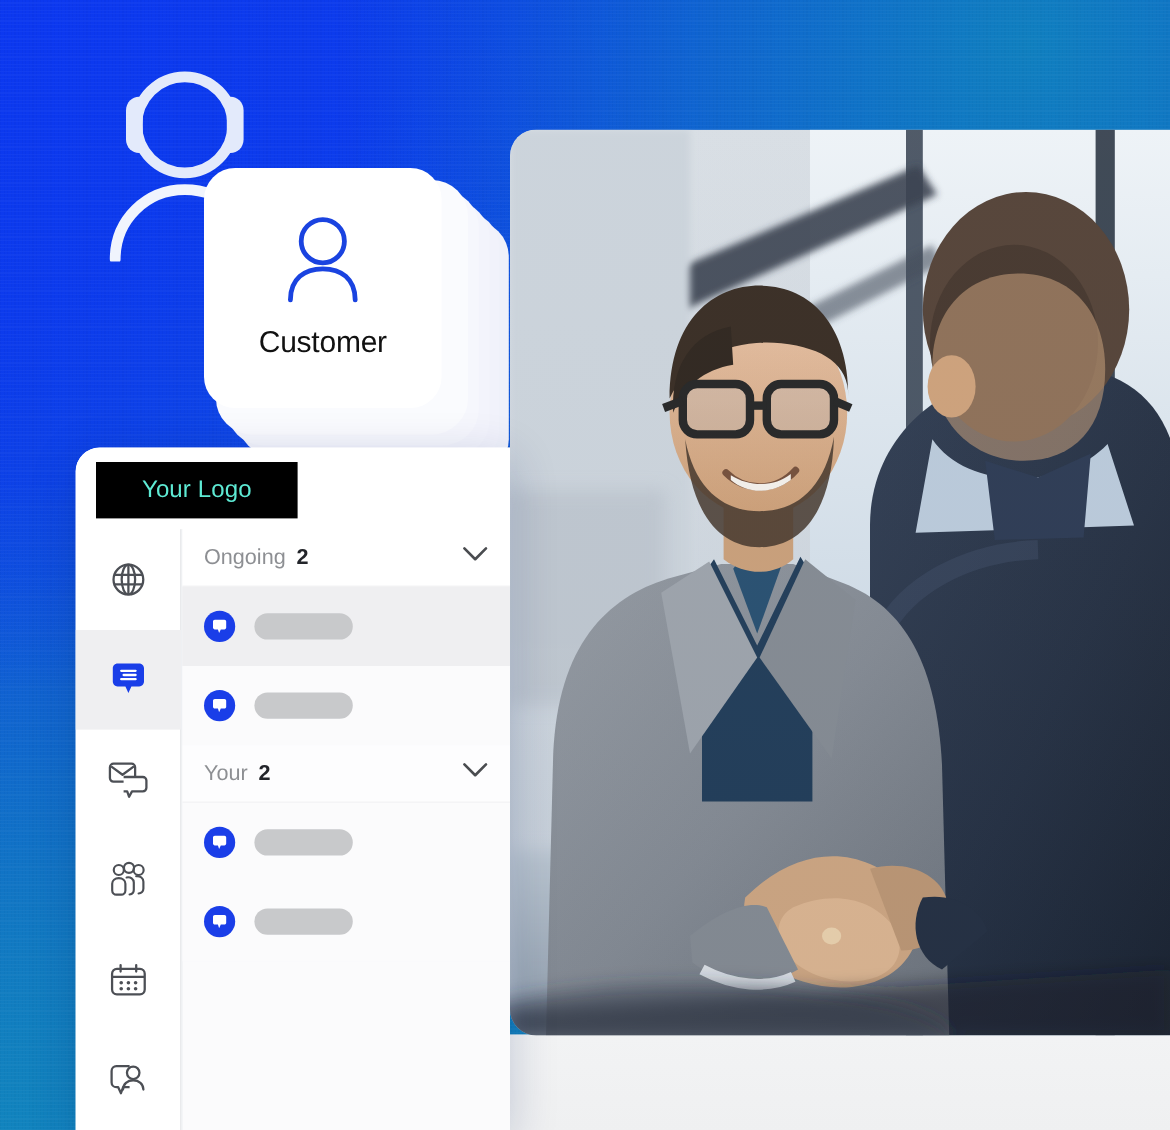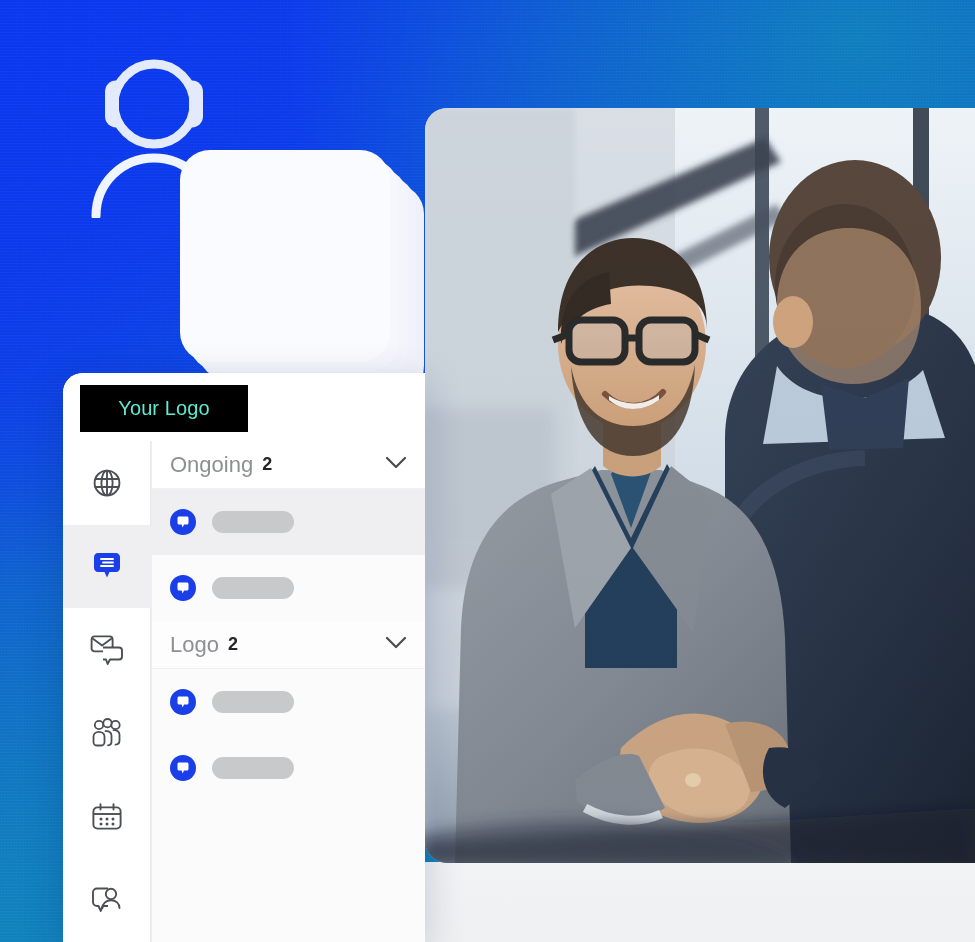--- a/index.html
+++ b/index.html
@@ -118,21 +118,21 @@
   .chats-title { font-size:26px; font-weight:bold; color:#0c0c0c; letter-spacing:-.3px; }
   .kebab { margin-left:auto; display:flex; flex-direction:column; gap:4px; align-items:center;
            padding:6px 6px; cursor:pointer; }
   .kebab i { width:4px; height:4px; border-radius:50%; background:#4a4a4a; display:block; }
 
   .group-row {
     height:48px; display:flex; align-items:center; padding:0 18px;
     background:#ffffff; border-bottom:1px solid #f0f1f2;
   }
   .group-row.tint { background:#fdfdfe; }
-  .group-name { font-size:22px; color:#8d8f93; }
+  .group-name { font-size:18px; color:#8d8f93; }
   .group-count { font-size:18px; font-weight:bold; color:#23252a; margin-left:9px; }
   .chev { margin-left:auto; }
 
   .chat-row {
     height:66px; display:flex; align-items:center; padding:0 18px;
   }
   .chat-row.alt { background:#efeff1; }
   .chat-row.plain { background:#fbfbfc; }
   .bubble-badge {
     width:26px; height:26px; border-radius:50%; background:#1a3ee8;
@@ -281,20 +281,29 @@
       <rect width="550" height="755" fill="url(#win)" opacity=".08"></rect>
     </svg>
   </div>
 
   <div class="card-stack">
     <div class="stack-card sc6"></div>
     <div class="stack-card sc5"></div>
     <div class="stack-card sc4"></div>
     <div class="stack-card sc3"></div>
     <div class="stack-card sc2"></div>
+    <div class="card-main">
+      <span>
+        <svg width="62" height="72" viewBox="0 0 62 72" fill="none" xmlns="http://www.w3.org/2000/svg">
+          <circle cx="31" cy="21" r="18" stroke="#1A43E0" stroke-width="4"></circle>
+          <path d="M4 70 C4 52 16 44 31 44 C46 44 58 52 58 70" stroke="#1A43E0" stroke-width="4" stroke-linecap="round"></path>
+        </svg>
+      </span>
+      <span class="label">Customer</span>
+    </div>
   </div>
 
   <div class="app-panel">
 
     <div class="panel-top">
       <div class="logo-badge">
         <span>Your Logo</span>
       </div>
     </div>
 
@@ -395,21 +404,21 @@
         <span class="bubble-badge">
           <svg width="14" height="14" viewBox="0 0 14 14" fill="none" xmlns="http://www.w3.org/2000/svg">
             <path d="M1.5 3 C1.5 2.2 2.2 1.5 3 1.5 H11 C11.8 1.5 12.5 2.2 12.5 3 V8 C12.5 8.8 11.8 9.5 11 9.5 H8 L6.6 12.6 L5.6 9.5 H3 C2.2 9.5 1.5 8.8 1.5 8 Z" fill="#ffffff"></path>
           </svg>
         </span>
         <span class="skel"></span>
       </div>
 
 
       <div class="group-row tint">
-        <span class="group-name">Logo</span>
+        <span class="group-name">Your</span>
         <span class="group-count">2</span>
         <span class="chev">
           <svg width="22" height="14" viewBox="0 0 22 14" fill="none" xmlns="http://www.w3.org/2000/svg">
             <path d="M2 2 L11 11 L20 2" stroke="#4A4C50" stroke-width="2.2" stroke-linecap="round" stroke-linejoin="round"></path>
           </svg>
         </span>
       </div>
 
       <div class="chat-row plain">
         <span class="bubble-badge">

